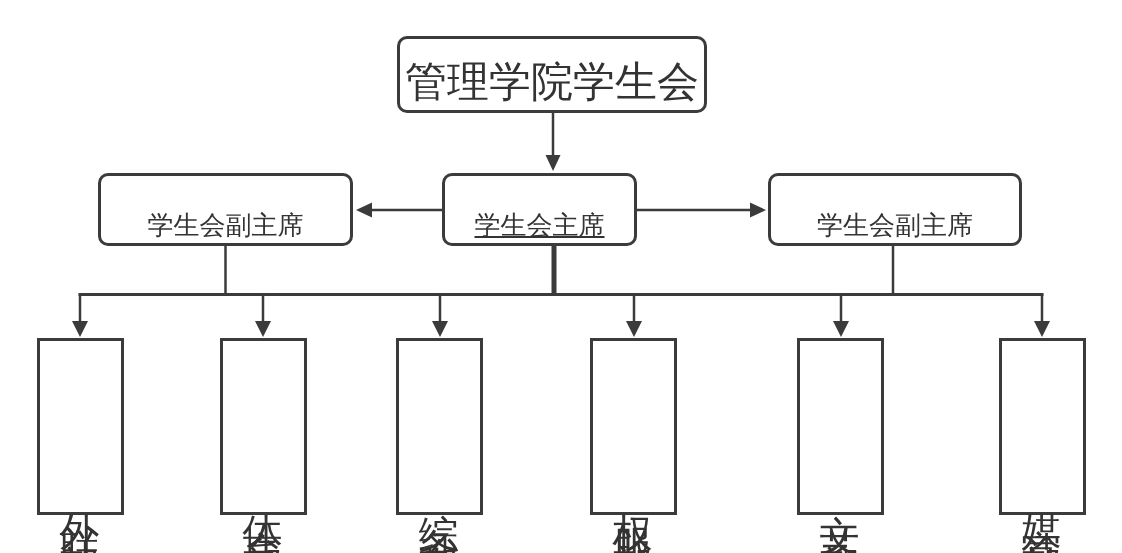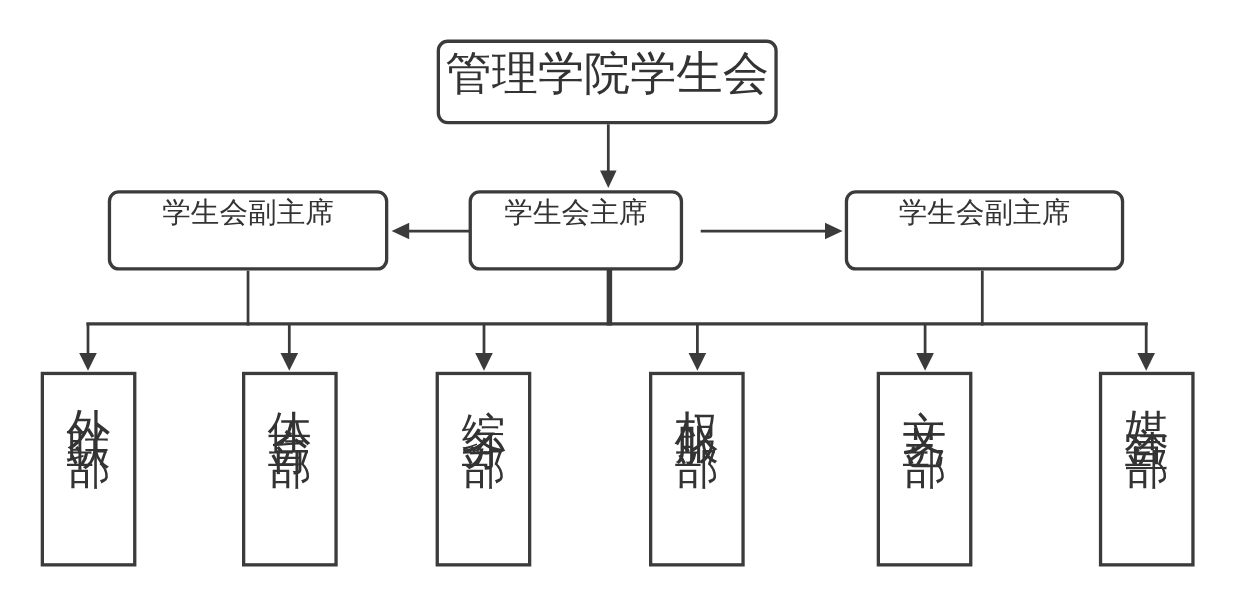--- a/index.html
+++ b/index.html
@@ -34,21 +34,21 @@
   }
   .ln.thick { stroke-width: 5; }
   .ln.bus   { stroke-width: 3; }
   .ar { fill: var(--line); stroke: none; }
   .node {
     position: absolute;
     box-sizing: border-box;
     border: 3px solid var(--line);
     background: var(--bg);
     display: flex;
-    align-items: flex-start;
+    align-items: flex-end;
     justify-content: center;
     text-align: center;
     white-space: nowrap;
   }
   .node.rounded { border-radius: 10px; }
   .node.root  { font-size: 42px; }
   .node.mid   { font-size: 26px; }
   .node.dept  { font-size: 40px; }
   .dept .vlabel {
     writing-mode: vertical-rl;
@@ -115,21 +115,21 @@
   </svg>
 
   <div class="node root rounded" style="left:397px; top:36px; width:310px; height:77px;">
     <span>管理学院学生会</span>
   </div>
 
   <div class="node mid rounded" style="left:98px; top:173px; width:255px; height:73px;">
     <span>学生会副主席</span>
   </div>
 
-  <div class="node mid rounded" style="left:426px; top:173px; width:195px; height:73px;">
+  <div class="node mid rounded" style="left:442px; top:173px; width:195px; height:73px;text-decoration:underline;">
     <span>学生会主席</span>
   </div>
 
   <div class="node mid rounded" style="left:768px; top:173px; width:254px; height:73px;">
     <span>学生会副主席</span>
   </div>
 
   <div class="node dept" style="left:37px; top:338px; width:87px; height:177px;">
     <span class="vlabel">外联部</span>
   </div>

